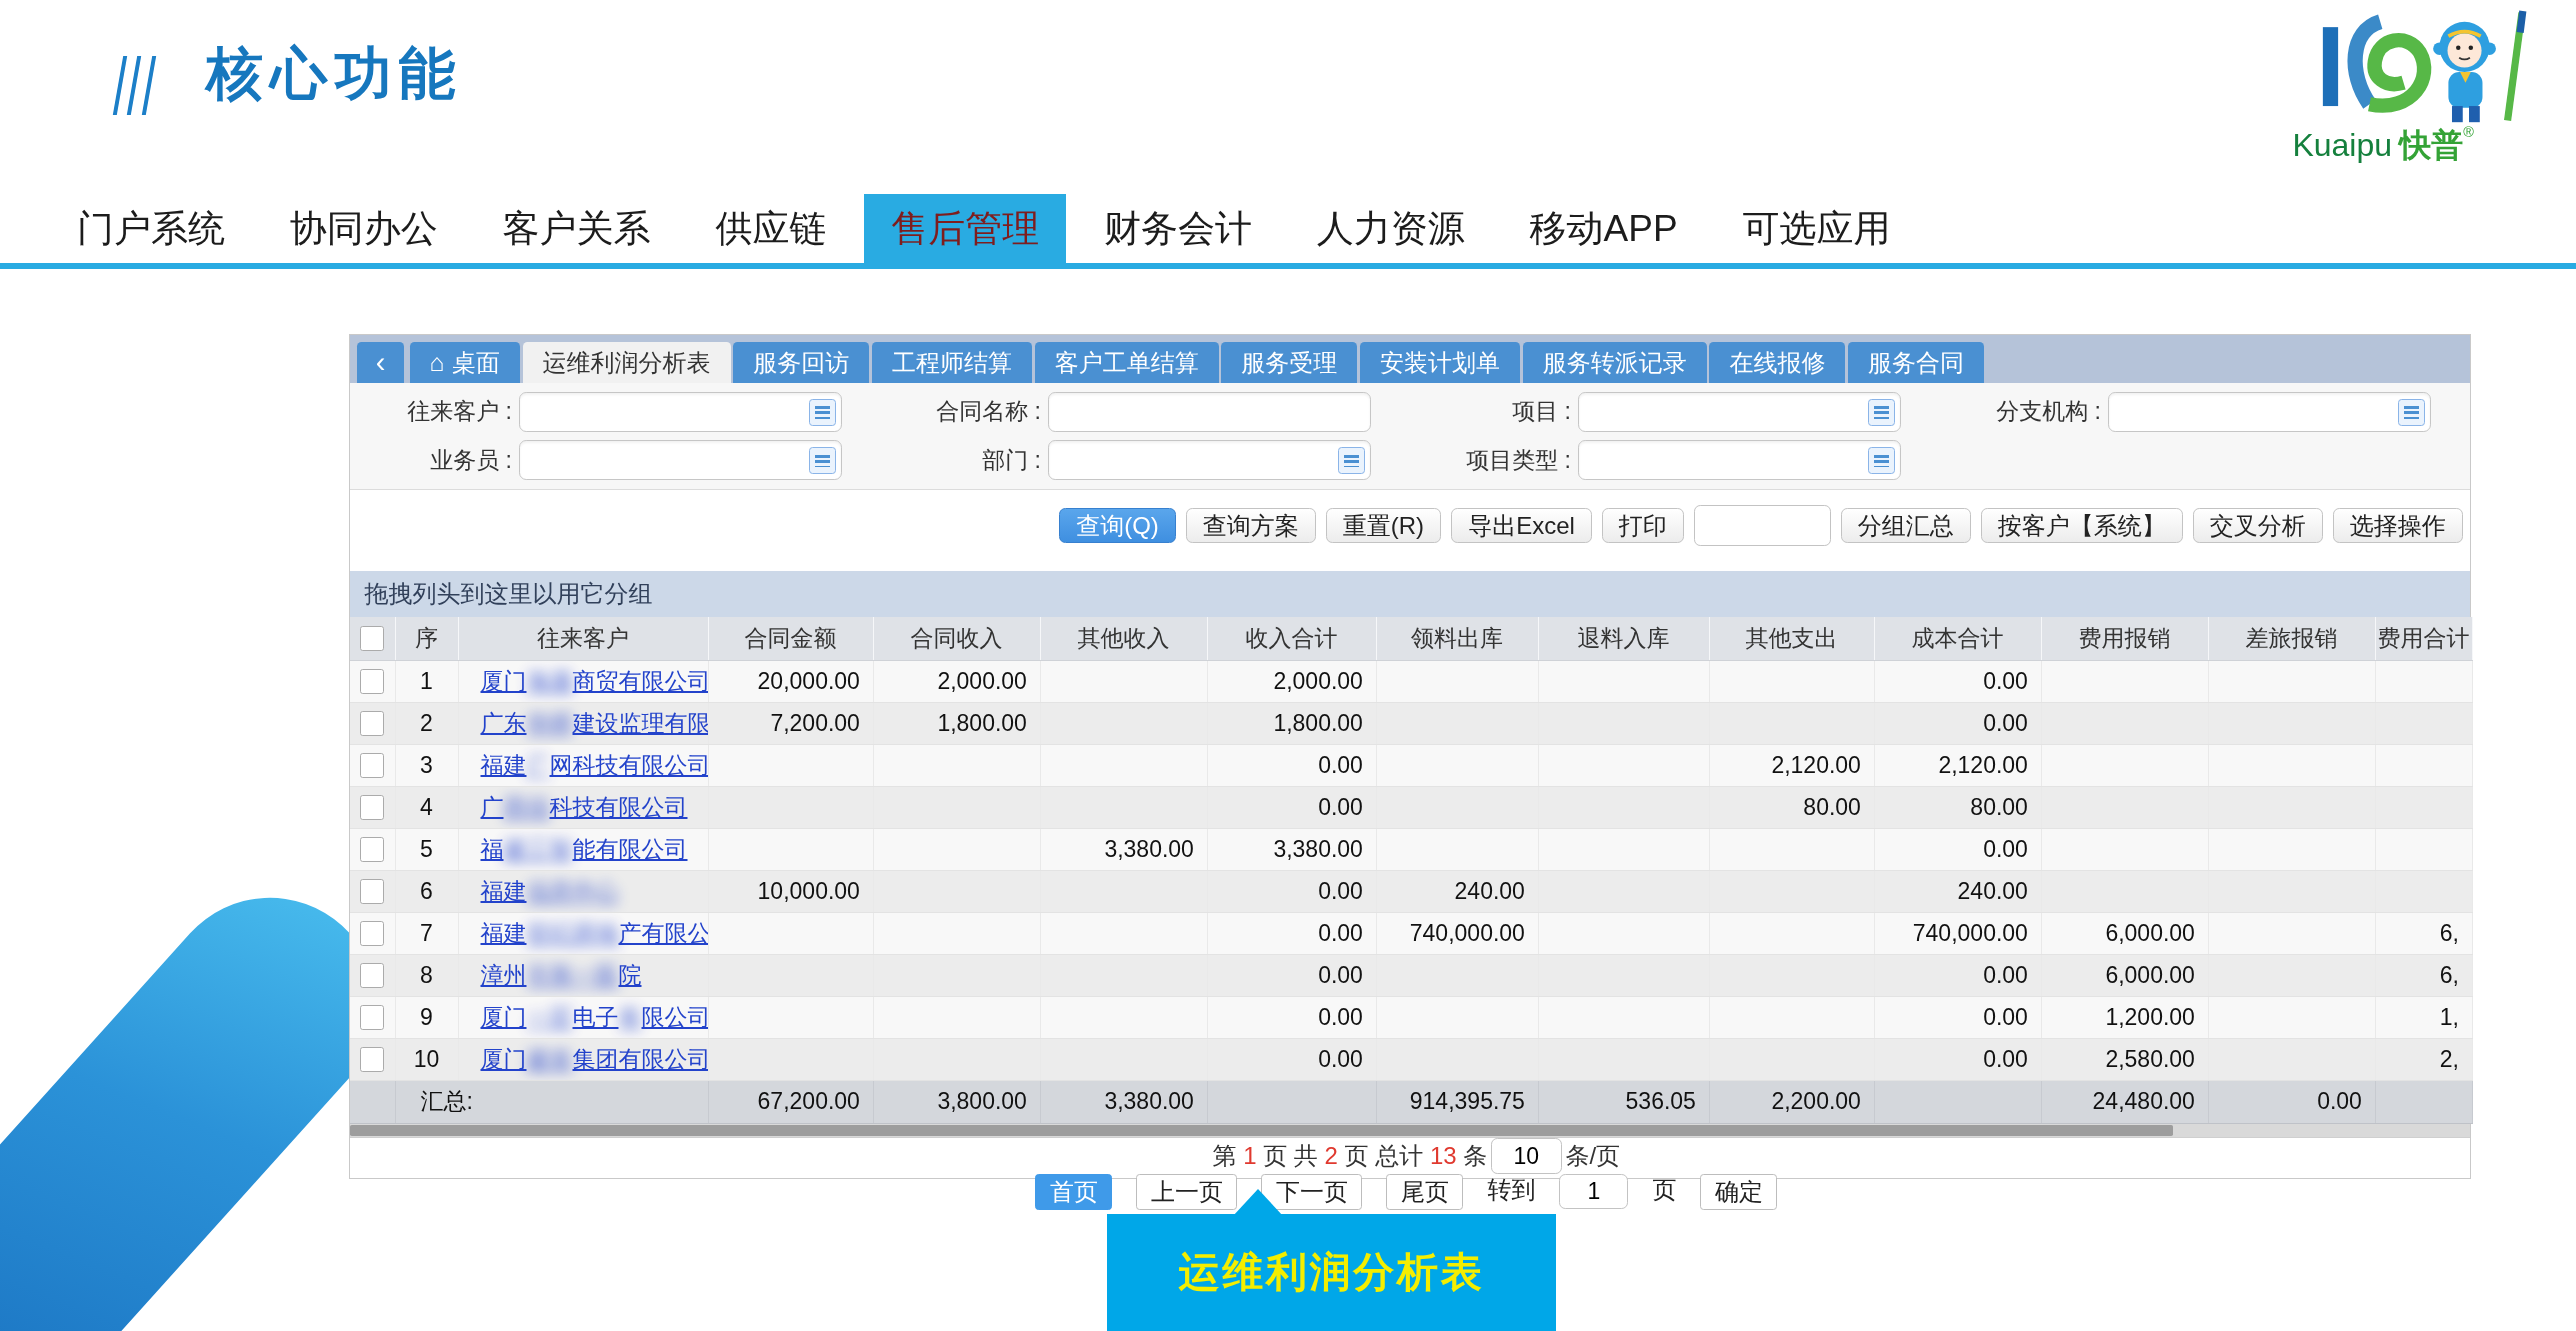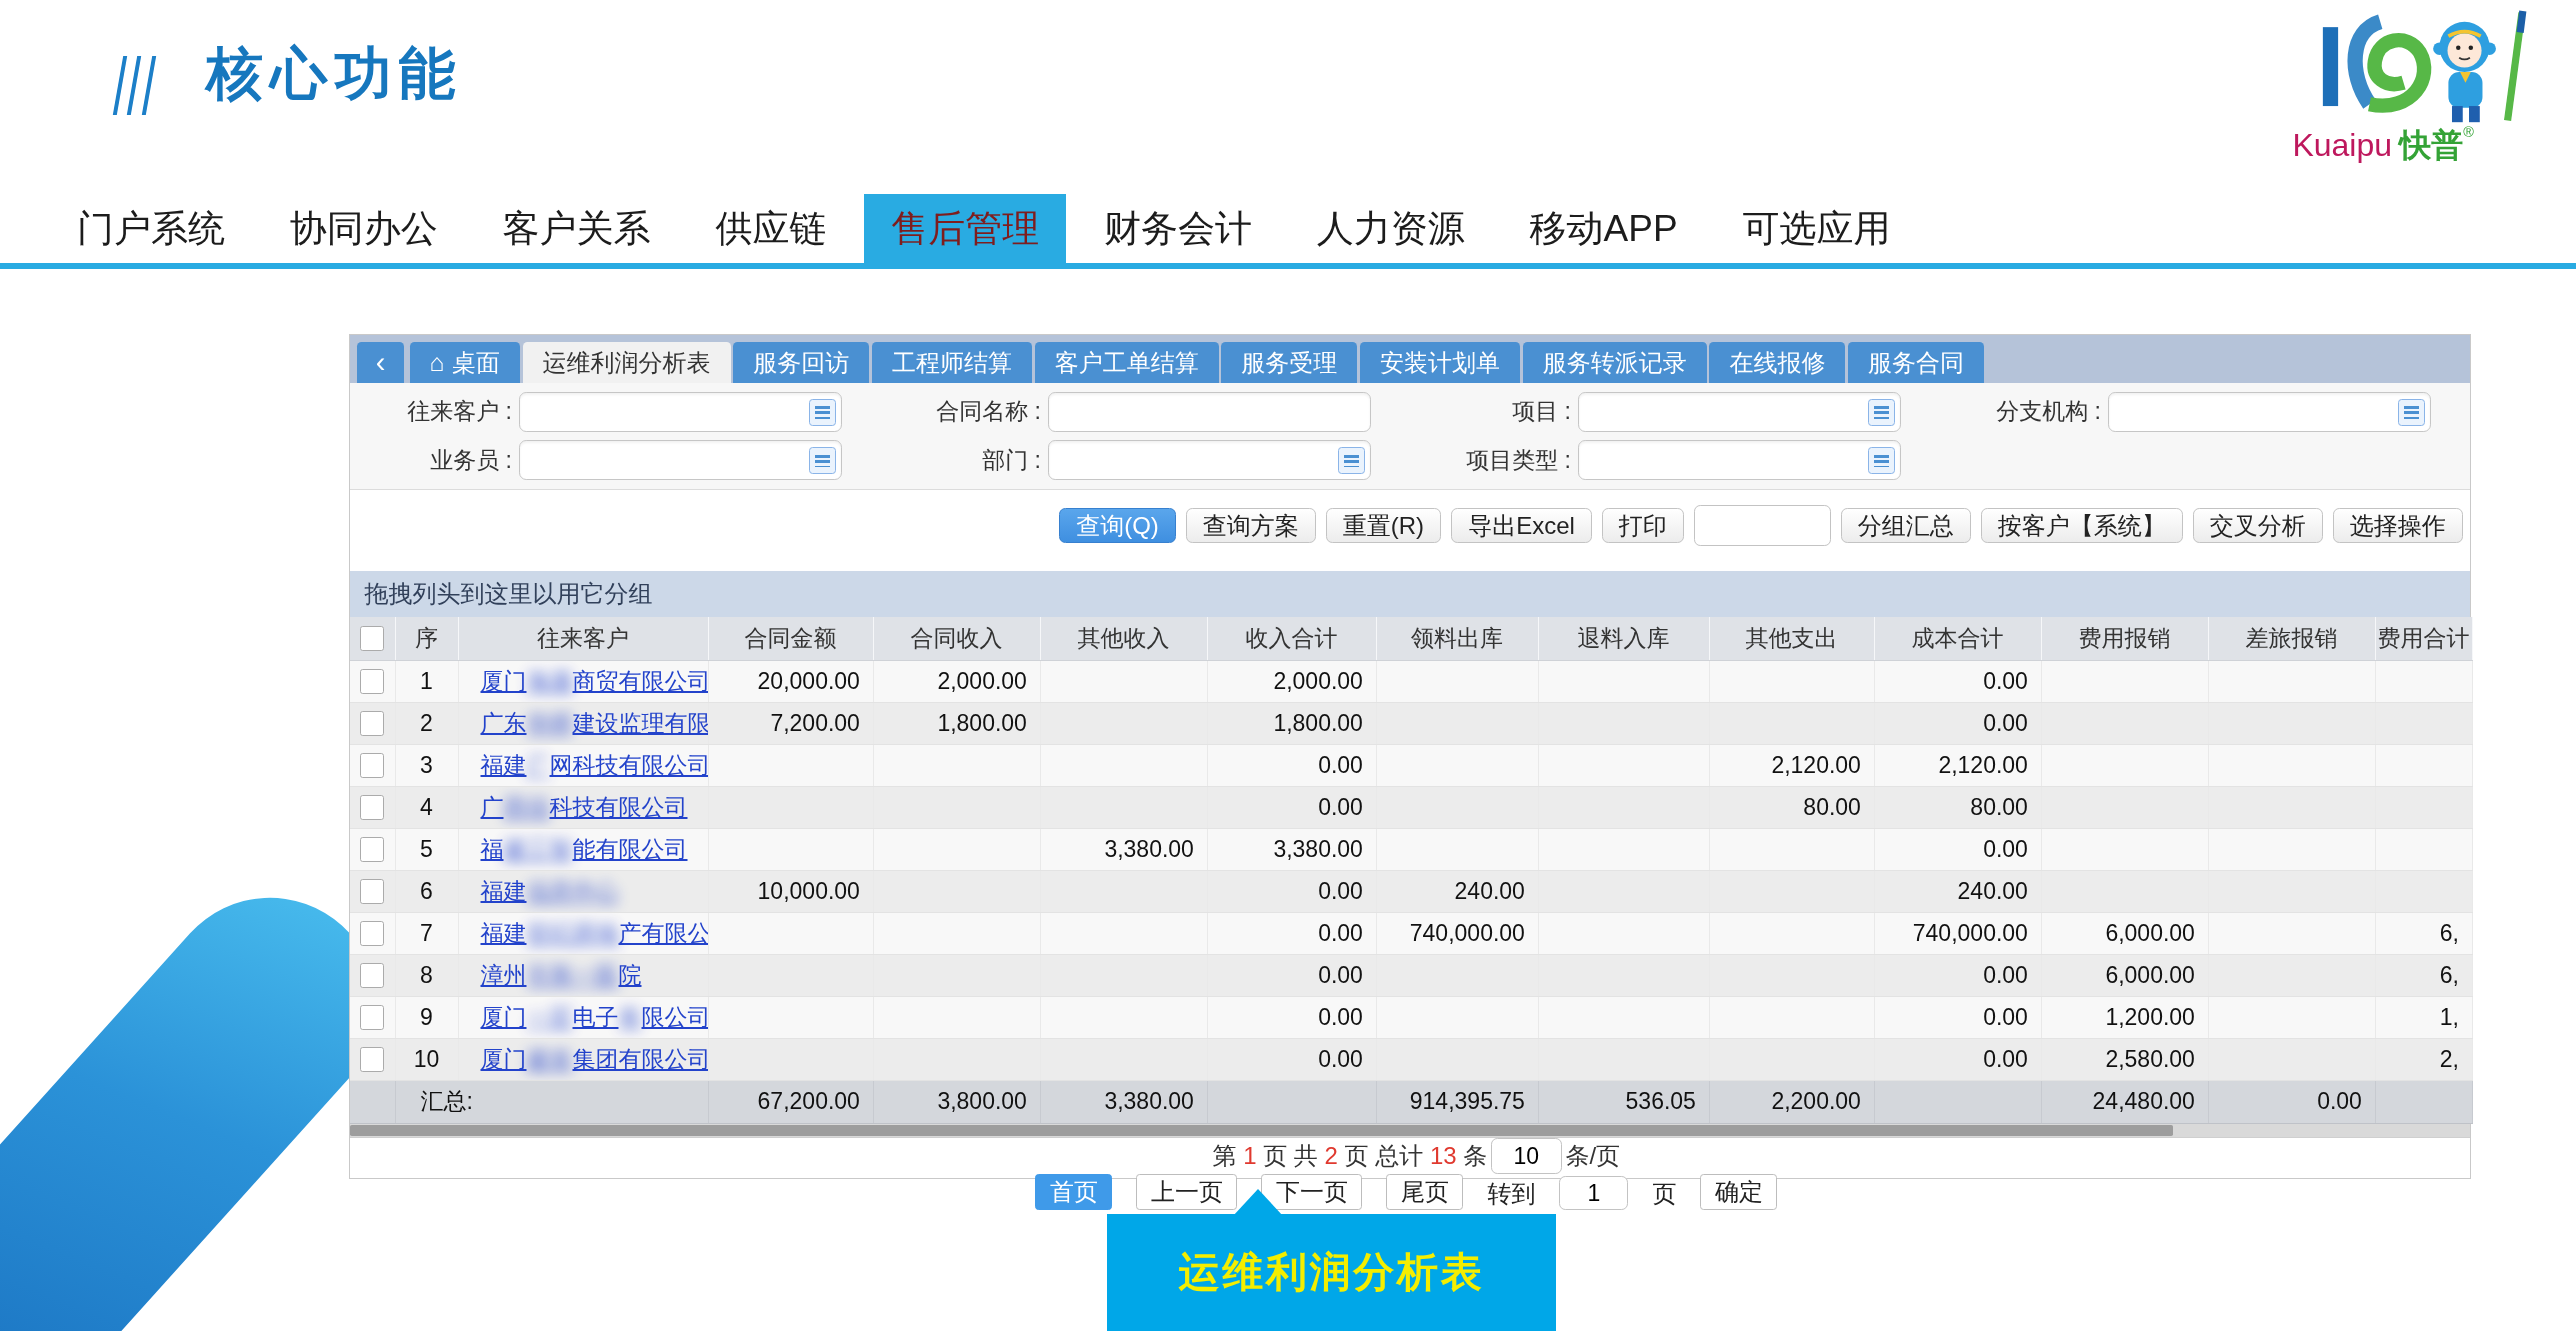--- a/index.html
+++ b/index.html
@@ -15,21 +15,21 @@
   
   .titlebar{position:absolute;left:0;top:36px;height:99px;width:100%;}
   .deco-lines{position:absolute;left:118px;top:20px;display:flex;gap:10.8px;}
   .deco-lines i{display:block;width:3.6px;height:59px;background:#1c7fc8;transform:skewX(-10deg);}
   .page-title{position:absolute;left:206px;top:0;font-size:57px;font-weight:bold;color:#1677be;letter-spacing:7.2px;}
 
   
   .logo{position:absolute;right:20px;top:9px;width:269px;height:162px;}
   .logo svg{position:absolute;left:0;top:0;}
   .logo-text{position:absolute;left:5.4px;top:115px;white-space:nowrap;}
-  .logo-en{font-size:32px;color:#be185d;}
+  .logo-en{font-size:32px;color:#15803d;}
   .logo-cn{font-size:32px;color:#34a336;font-weight:bold;margin-left:7.2px;}
   .logo-reg{font-size:14.4px;color:#34a336;vertical-align:top;}
 
   
   .nav{position:absolute;left:0;top:194px;width:100%;height:69px;display:flex;align-items:center;}
   .nav-item{height:69px;line-height:69px;padding:0 27px;margin-right:10.8px;font-size:37px;color:#1c1c1c;cursor:pointer;}
   .nav-item:first-child{margin-left:50px;}
   .nav-item.active{background:#29abe2;color:#7f1d1d;}
   .nav-underline{position:absolute;left:0;top:263px;width:100%;height:6.3px;background:#29abe2;}
 
@@ -90,21 +90,21 @@
 
   
   .hscroll{height:13.5px;background:#d9d9d9;position:relative;}
   .hthumb{position:absolute;left:0;top:0.9px;height:11.7px;width:86%;background:#9d9d9d;border-radius:1.8px;}
 
   
   .pager{height:40px;border-top:0.9px solid #cfcfcf;display:flex;align-items:center;justify-content:space-between;background:#fff;flex-direction:column;}
   .pg-left{display:flex;align-items:center;margin-left:12.6px;font-size:24px;color:#333;gap:3.6px;}
   .pg-left .red{color:#e0392f;}
   .psize{width:65px;height:32px;border:0.9px solid #c3c3c3;border-radius:6.3px;text-align:center;font-size:23px;outline:none;}
-  .pg-right{display:flex;align-items:flex-end;gap:24px;margin-right:7.2px;font-size:24px;}
+  .pg-right{display:flex;align-items:flex-start;gap:24px;margin-right:7.2px;font-size:24px;}
   .pbtn{height:36px;padding:0 13.5px;font-size:24px;background:#fff;border:0.9px solid #bdbdbd;border-radius:3.6px;cursor:pointer;font-family:inherit;color:#222;}
   .pbtn.primary{background:#3f9ae9;border-color:#3f9ae9;color:#fff;}
   .goto-input{width:63px;height:30.5px;border:0.9px solid #c3c3c3;border-radius:6.3px;text-align:center;font-size:23px;outline:none;}
 
   
   .callout{position:absolute;left:1107px;top:1214px;width:449px;height:117px;background:#00a7e8;
            display:flex;align-items:center;justify-content:center;}
   .callout-tri{position:absolute;left:126px;top:-25px;width:0;height:0;
                border-left:25px solid transparent;border-right:25px solid transparent;border-bottom:27px solid #00a7e8;}
   .callout-text{font-size:41px;font-weight:bold;color:#f4ee00;letter-spacing:2.7px;}

